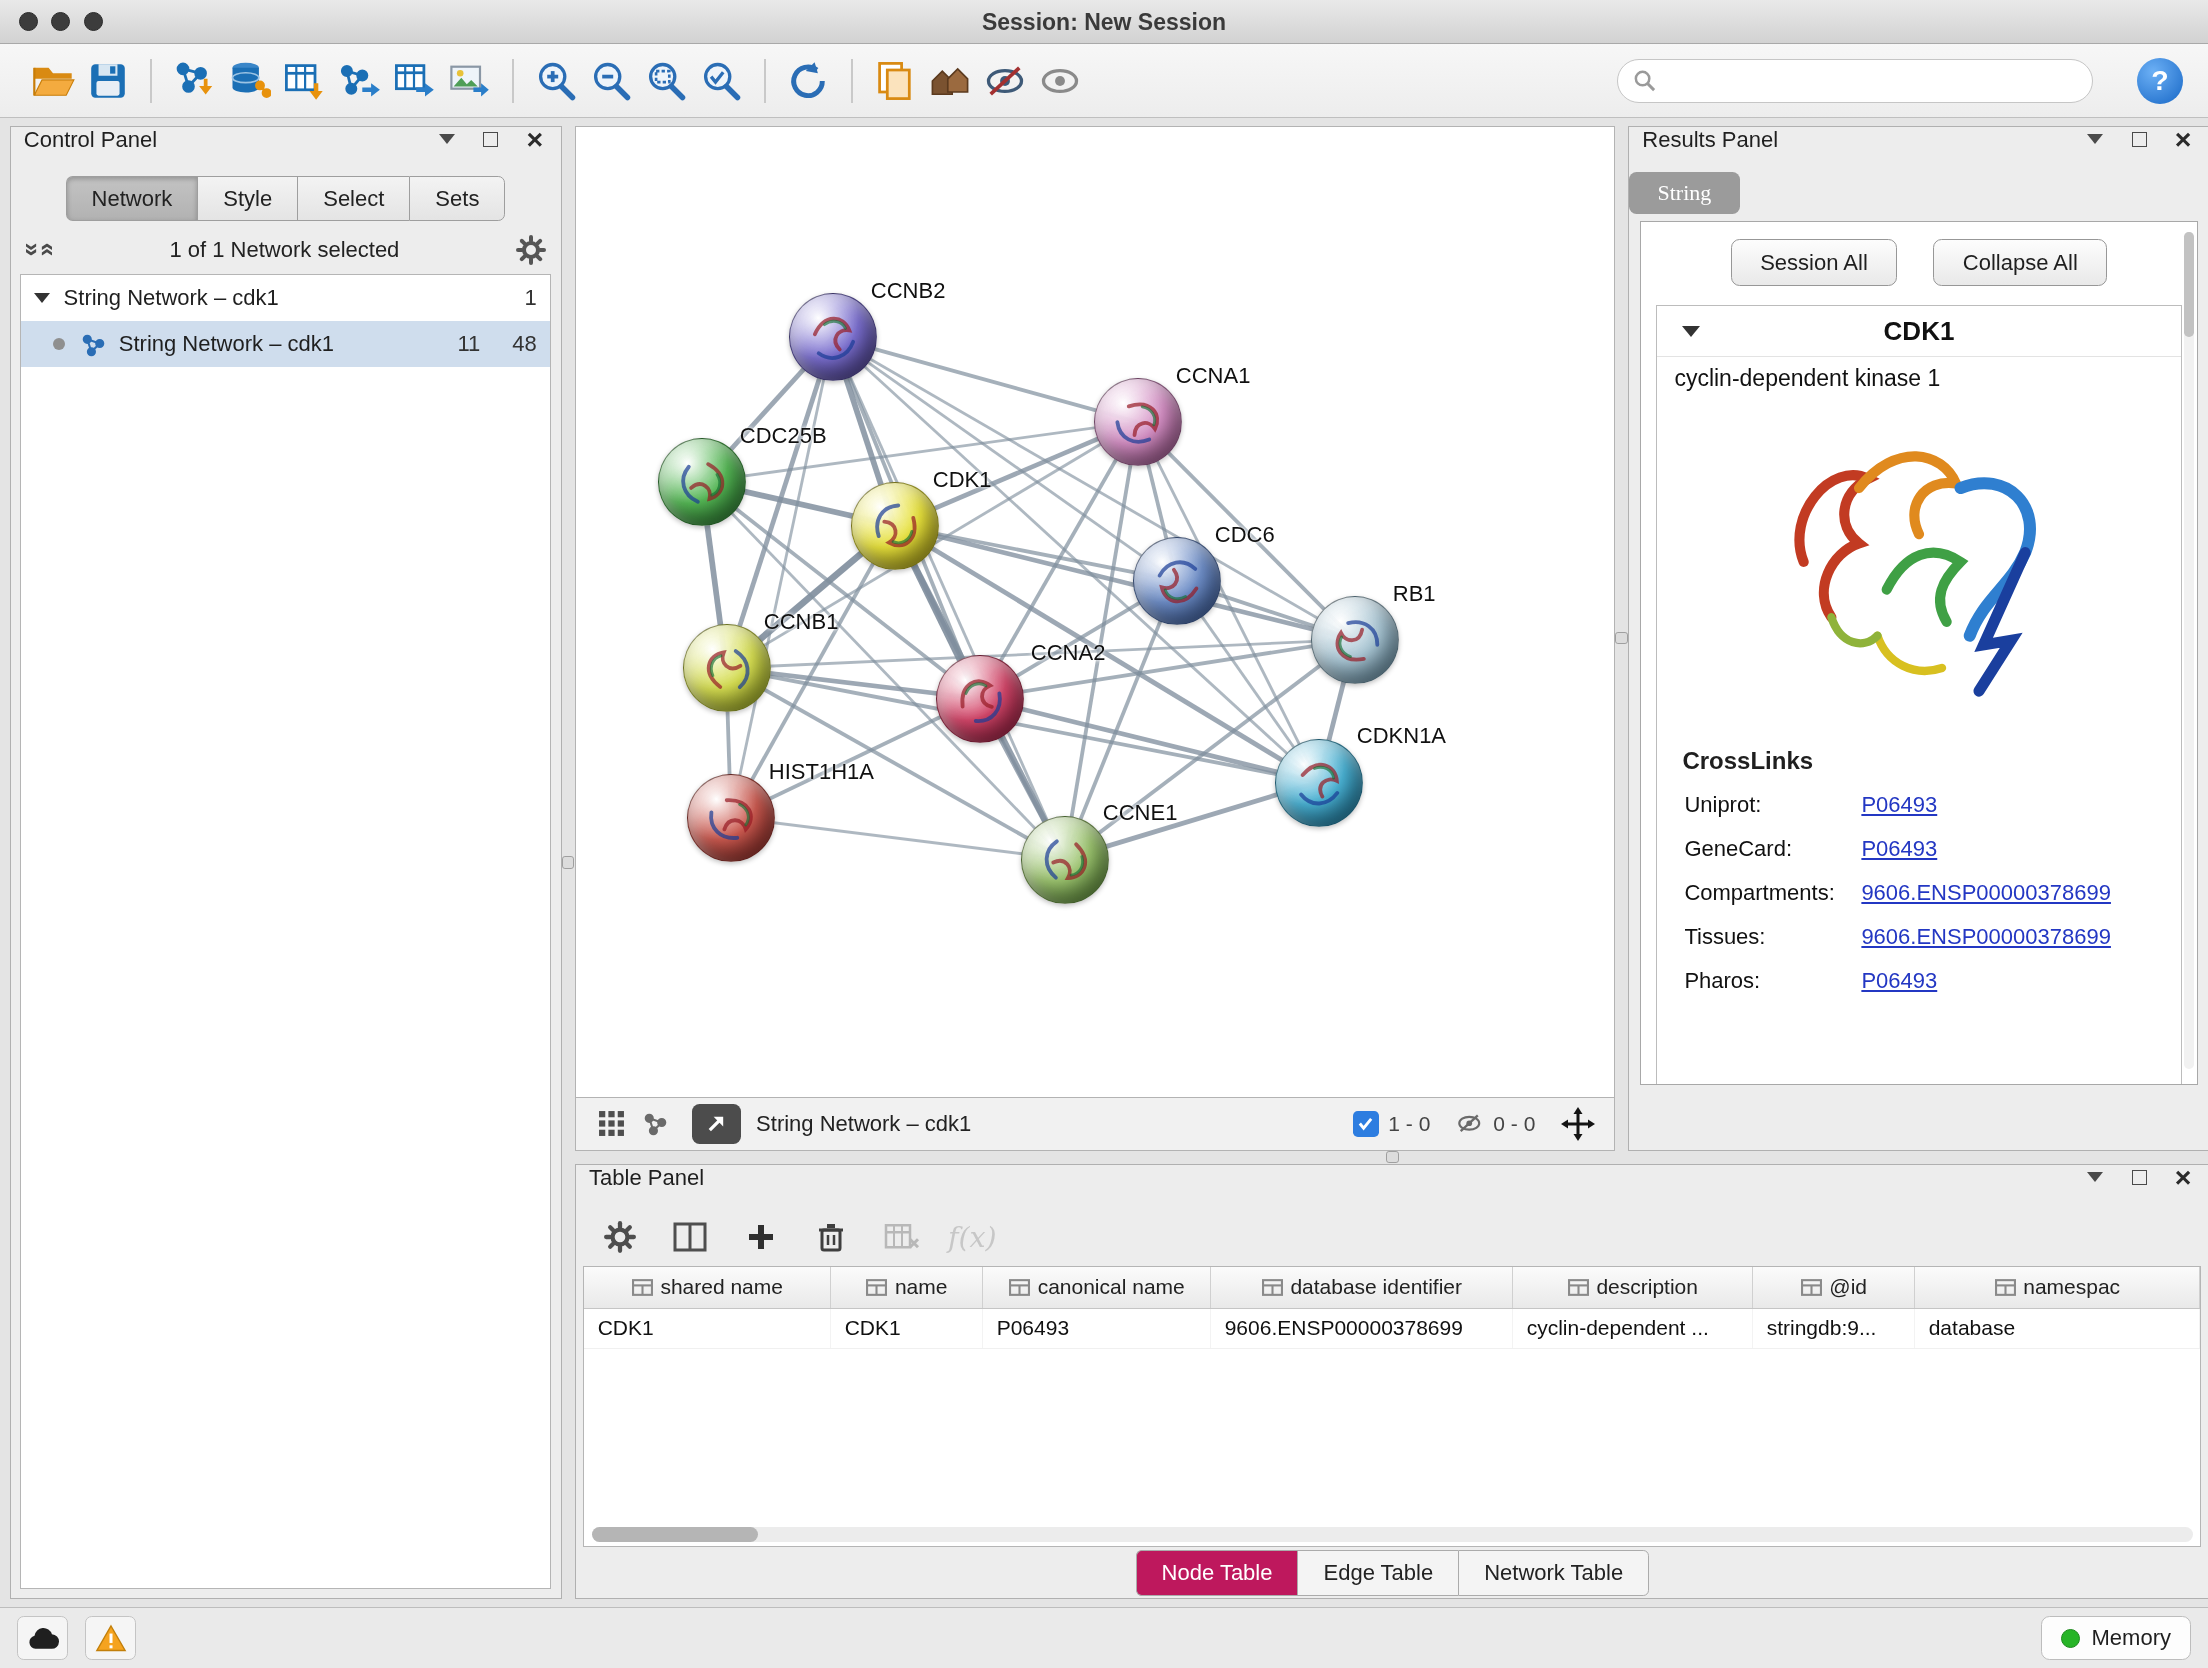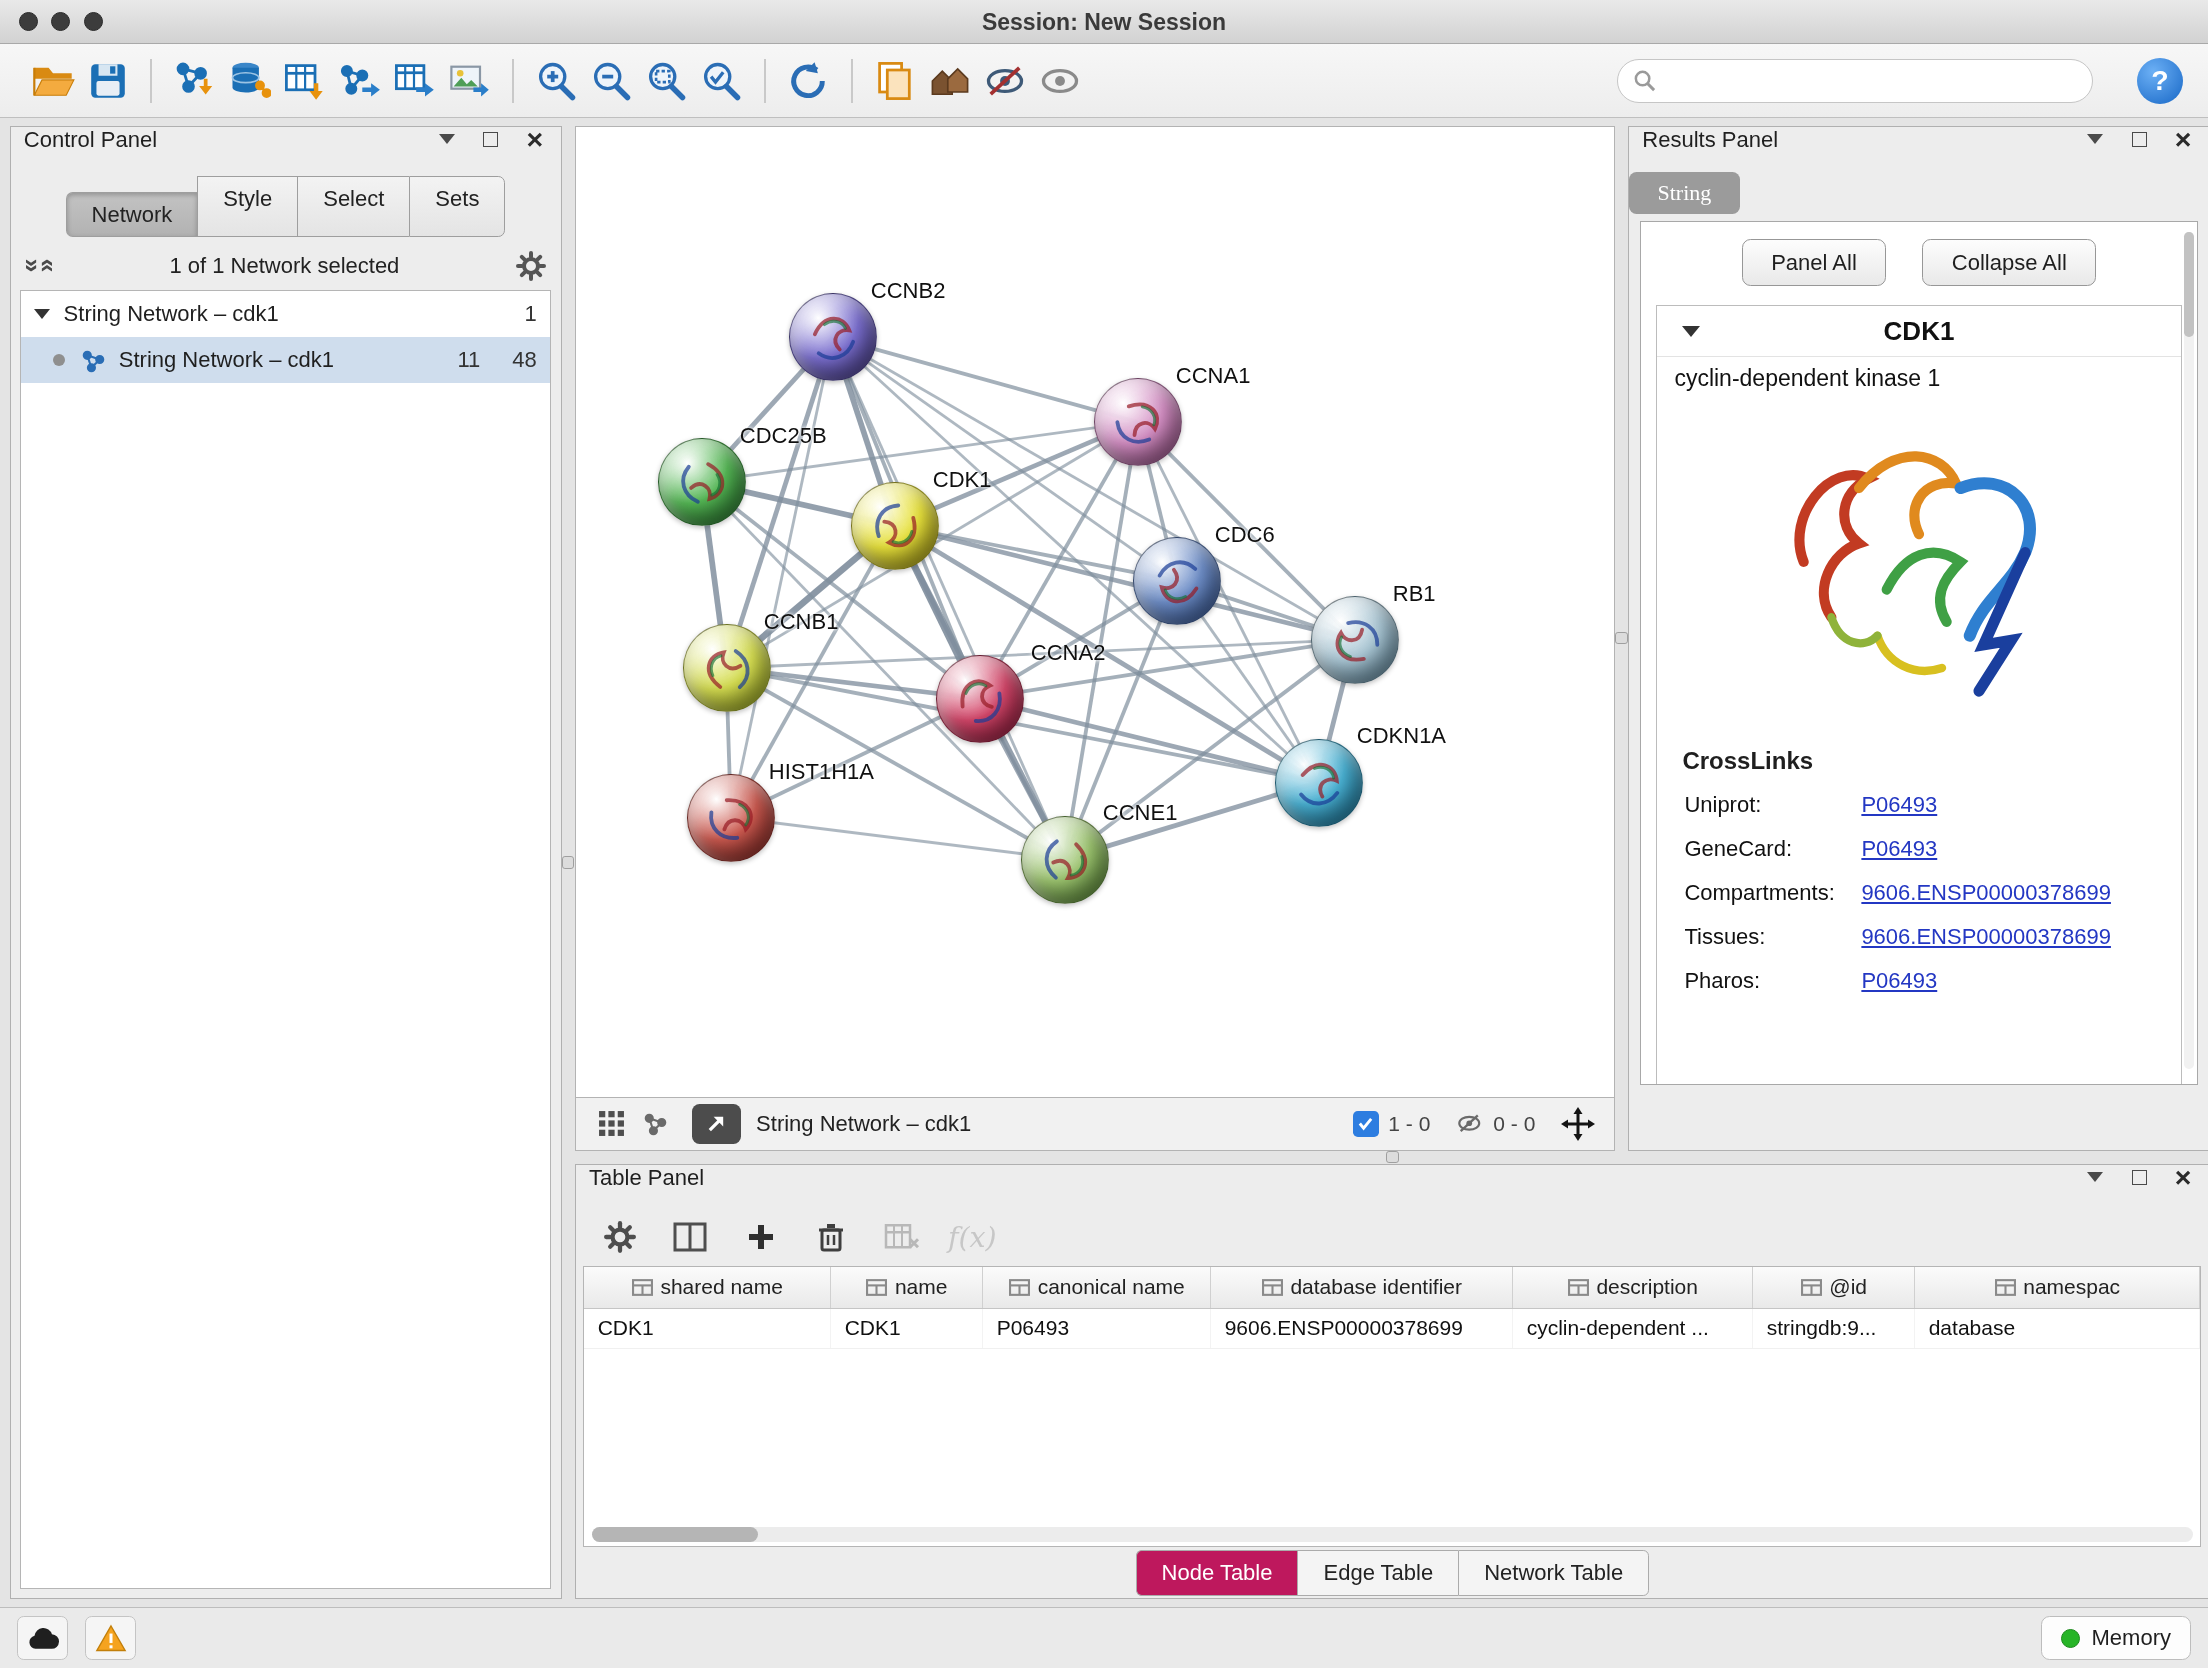--- a/index.html
+++ b/index.html
@@ -35,21 +35,21 @@
   .tri-down { width: 0; height: 0; border-left: 8.6px solid transparent; border-right: 8.6px solid transparent; border-top: 10.5px solid #4a4a4a; }
   .float-sq { width: 15px; height: 15px; border: 1.9px solid #4a4a4a; background: #ededed; }
   .ph-ic.x { font-size: 28.5px; font-weight: bold; color: #2b2b2b; line-height: 25px; }
 
   
   #control-panel { width: 552px; flex: none; }
   #cp-tabs { display: flex; justify-content: center; padding: 5.7px 0 9.5px; }
   .cp-tab { padding: 8.6px 25px; font-size: 22px; background: linear-gradient(#f3f3f3,#e4e4e4); border: 1px solid #9e9e9e; border-right: none; color: #222; }
   .cp-tab:first-child { border-radius: 6.7px 0 0 6.7px; }
   .cp-tab:last-child { border-right: 1px solid #9e9e9e; border-radius: 0 6.7px 6.7px 0; }
-  .cp-tab.selected { background: linear-gradient(#c3c3c3,#b2b2b2); box-shadow: inset 0 1.9px 4.8px rgba(0,0,0,.25); margin-top: 16px; }
+  .cp-tab.selected { background: linear-gradient(#c3c3c3,#b2b2b2); box-shadow: inset 0 1.9px 4.8px rgba(0,0,0,.25); }
   #cp-subhead { display: flex; align-items: center; padding: 3.8px 15px 9.5px; }
   .chev { display: inline-block; transform: rotate(90deg); font-size: 25px; color: #4a4a4a; font-weight: bold; }
   .chev.up { transform: rotate(-90deg); }
   #cp-subhead .summary { flex: 1; text-align: center; font-size: 22px; color: #222; }
   #cp-tree { flex: 1; background: #fff; border: 1px solid #b5b5b5; margin: 0 9.5px 9.5px; overflow: hidden; }
   .tree-row { height: 46px; display: flex; align-items: center; font-size: 22px; padding: 0 13.3px; }
   .tree-row .count { margin-left: auto; color: #333; }
   .tree-row.child { background: #cfdded; padding-left: 32px; }
   .tree-row .tri { width: 0; height: 0; border-left: 8.6px solid transparent; border-right: 8.6px solid transparent; border-top: 10.5px solid #333; margin-right: 13.3px; }
   .bullet { width: 12.4px; height: 12.4px; border-radius: 50%; background: #8f8f8f; margin-right: 15px; flex: none; }
@@ -576,21 +576,21 @@
                 <div class="float-sq"></div>
               </div>
             <div class="ph-ic x">×</div>
           </div>
         </div>
         <div id="rp-tabrow">
             <div id="rp-tab">String</div>
           </div>
         <div id="rp-card">
           <div id="rp-buttons">
-            <div class="rp-btn">Panel All</div>
+            <div class="rp-btn">Session All</div>
             <div class="rp-btn">Collapse All</div>
           </div>
           <div id="entry-card">
             <div id="entry-head">
               <div class="tri"></div>
               <span id="entry-name">CDK1</span>
             </div>
             <div id="entry-desc">cyclin-dependent kinase 1</div>
             <svg id="protein-img" width="352" height="323" viewBox="0 0 370 350">
               <g fill="none" stroke-linecap="round">

